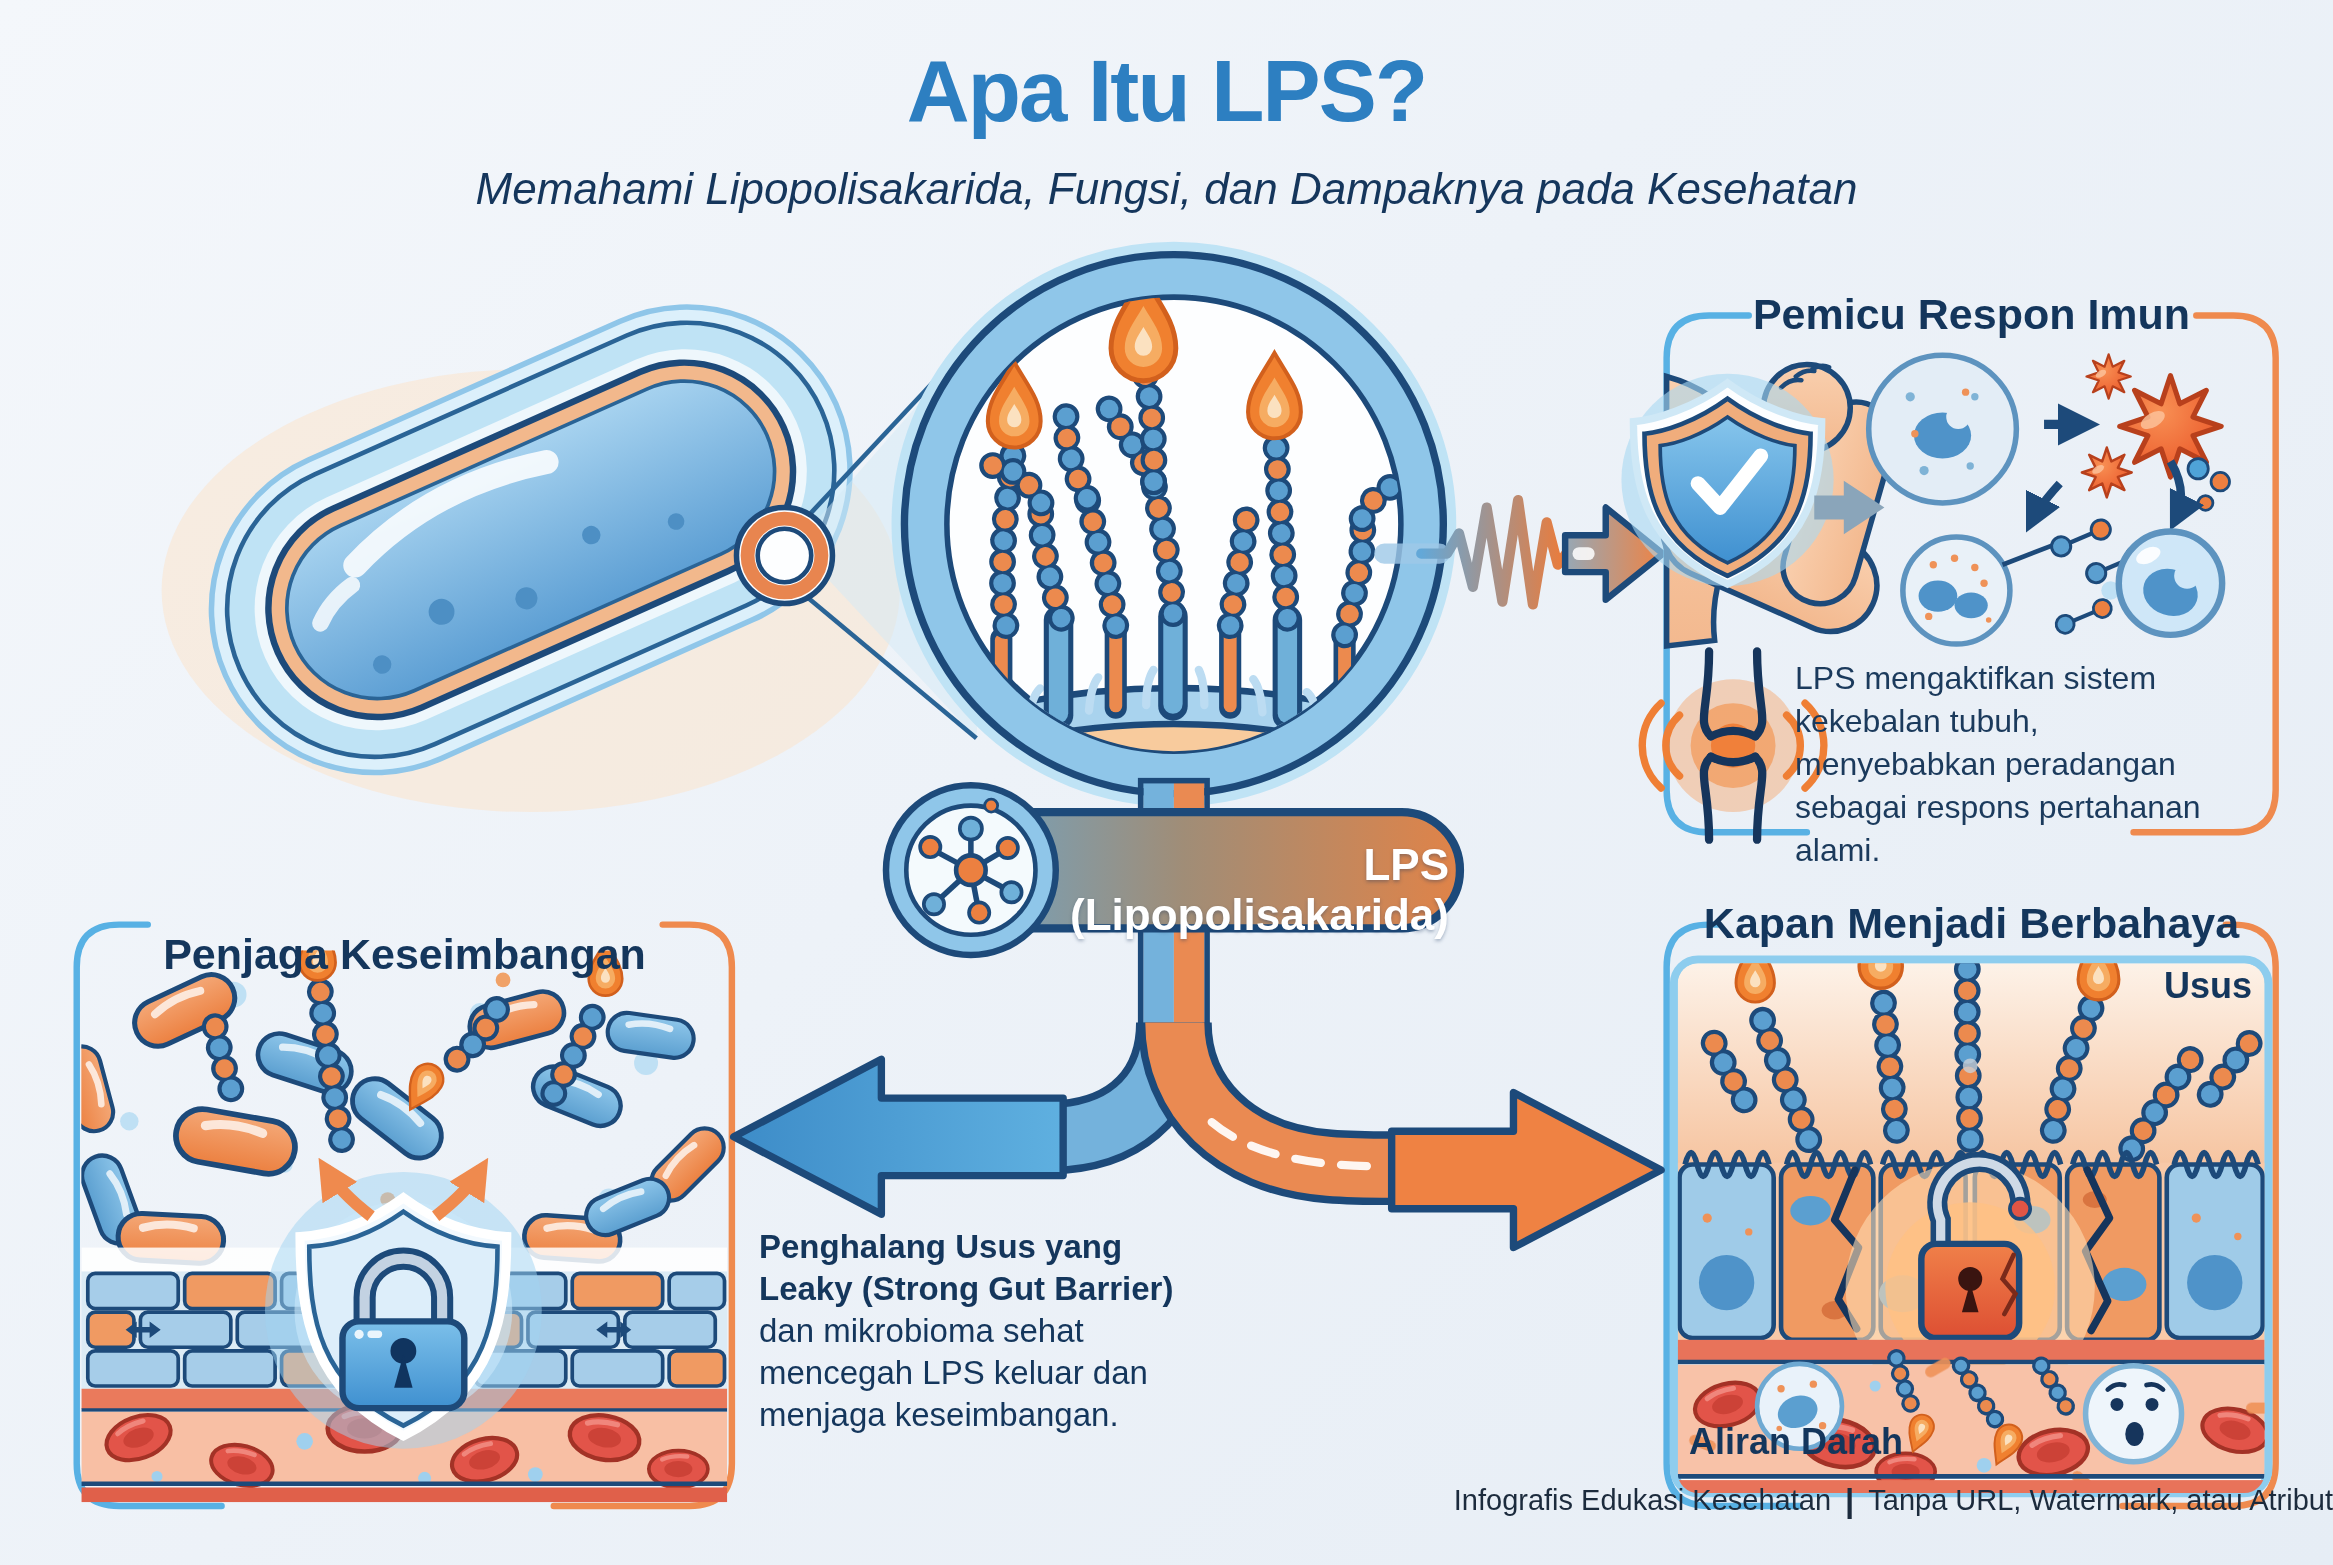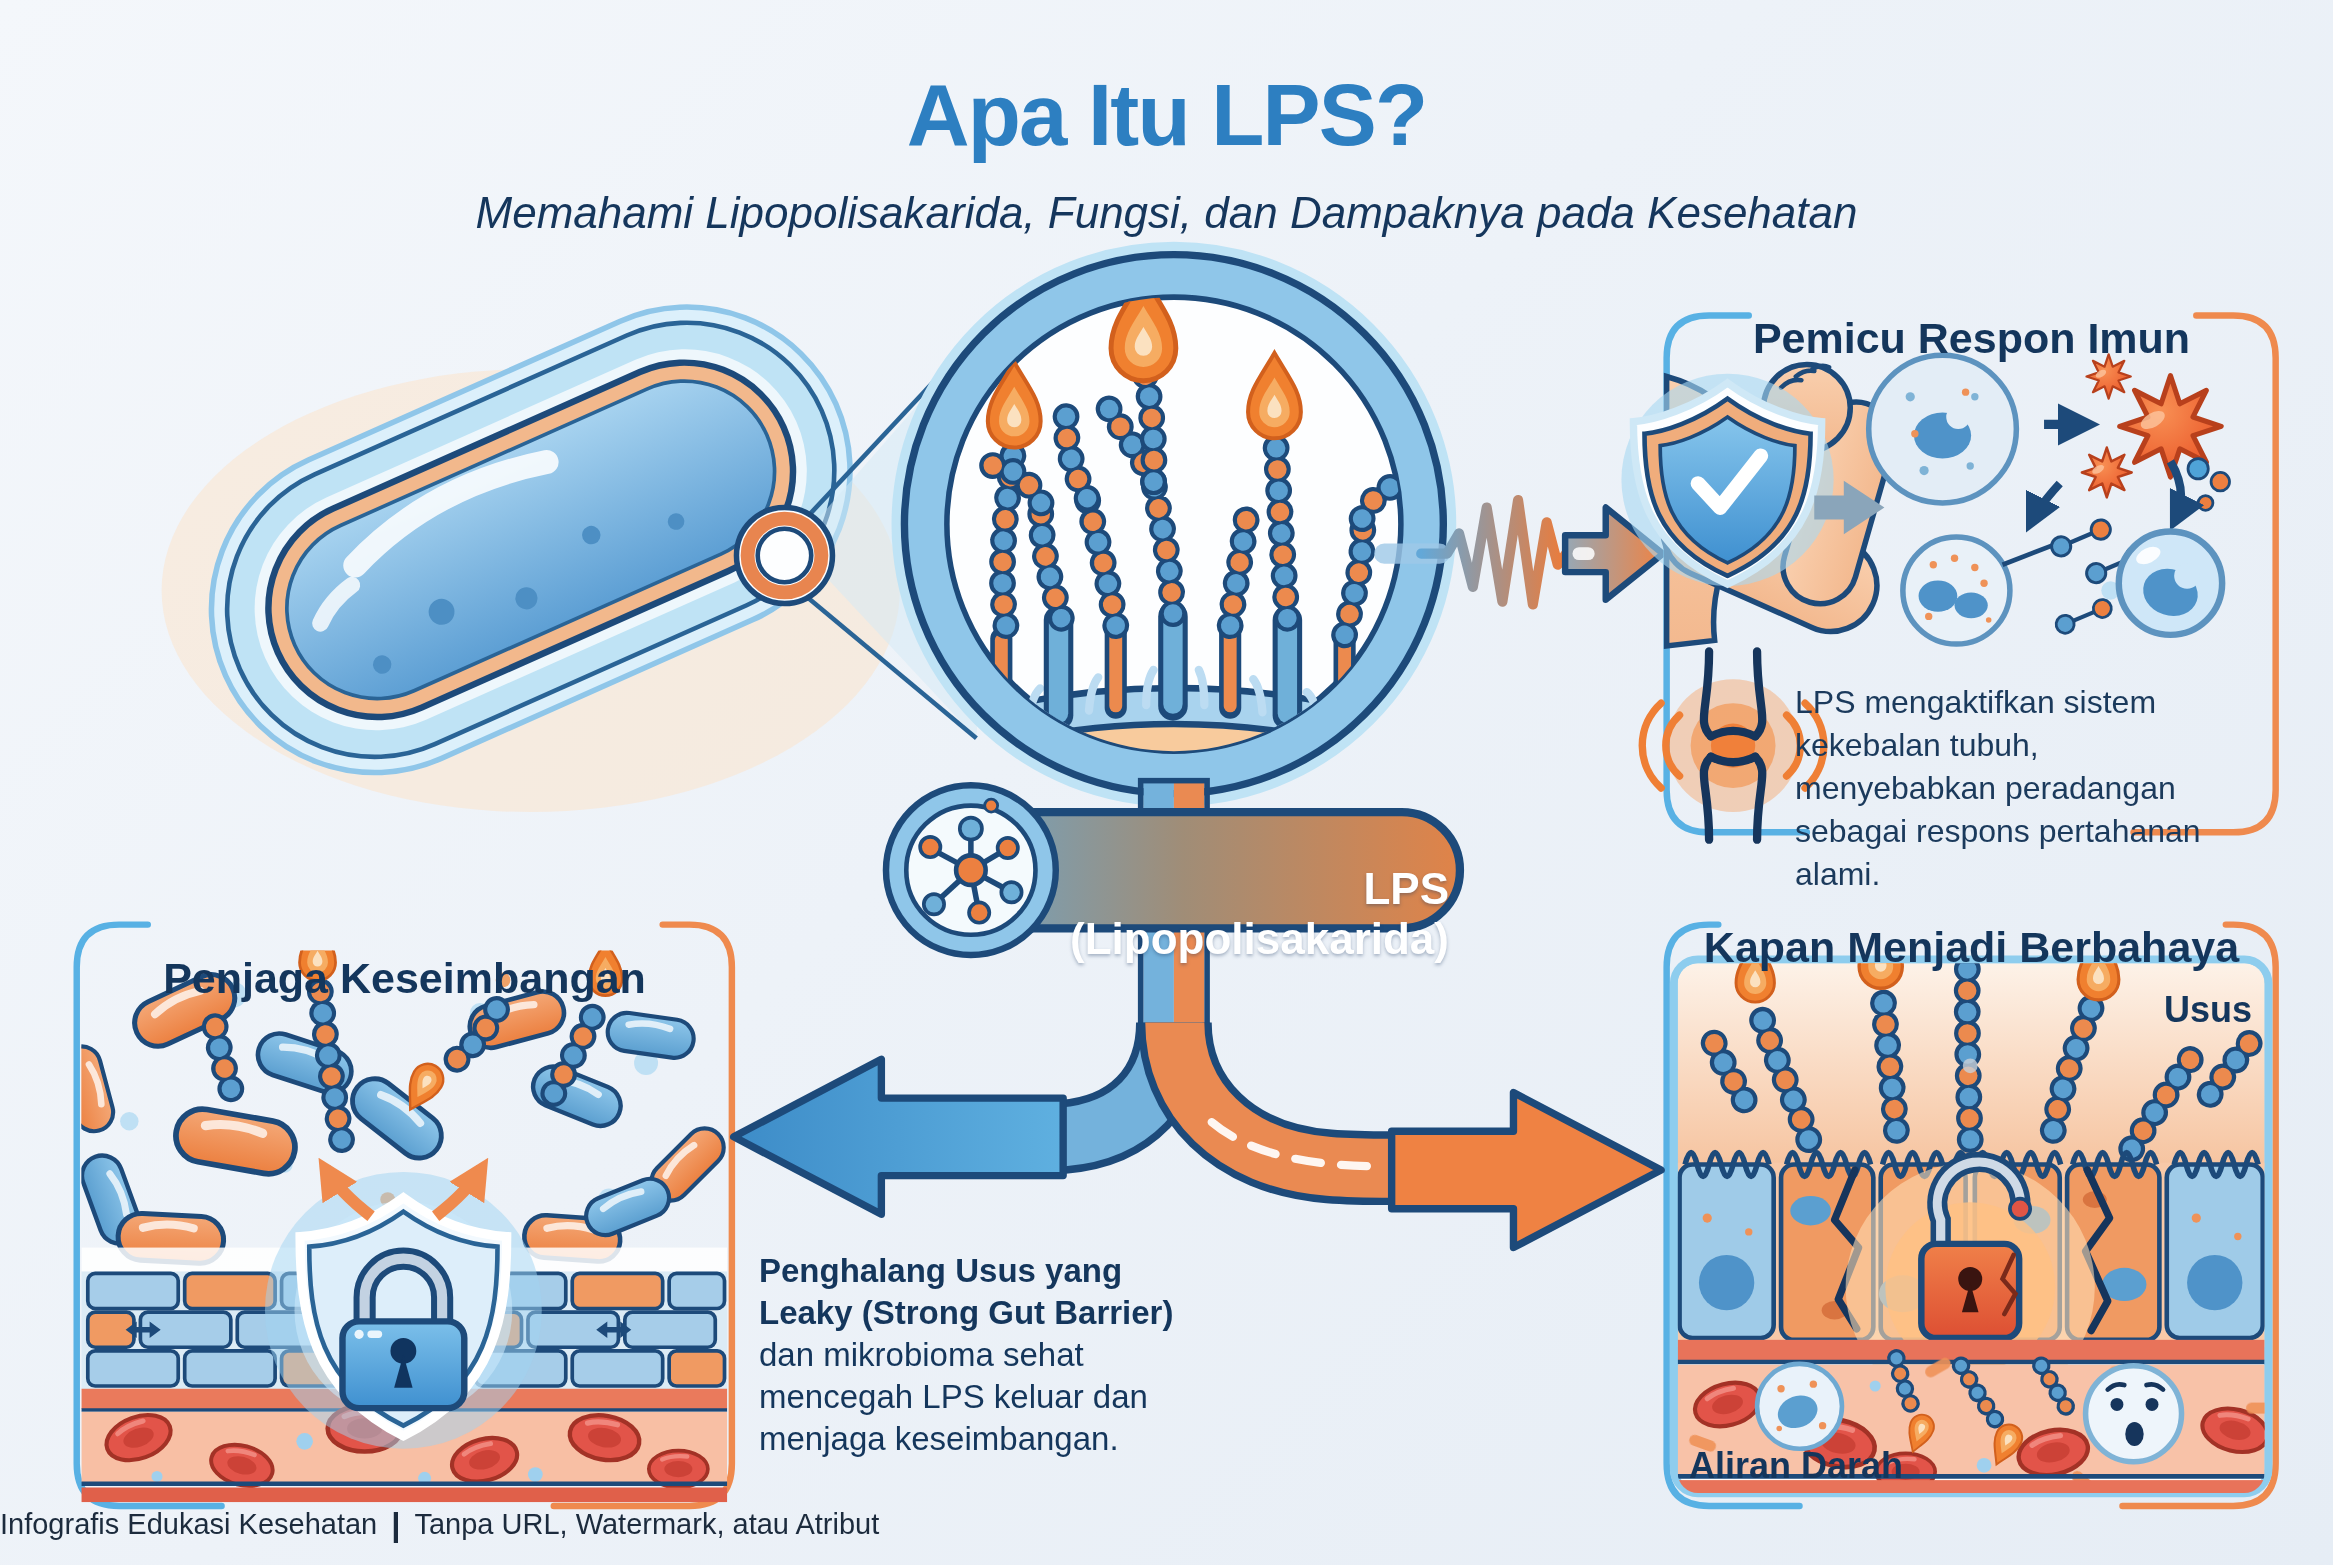--- a/index.html
+++ b/index.html
@@ -1,38 +1,38 @@
 <!DOCTYPE html>
 <html style="font-size:14.8px"><head>
 <meta charset="utf-8">
 <style>
   html,body{margin:0;padding:0;background:#dfe6ee;}
   #canvas{position:relative;width:2333px;height:1565px;overflow:hidden;
     background:linear-gradient(135deg,#f4f7fb 0%,#edf2f8 45%,#e6edf5 100%);
     font-family:"Liberation Sans", sans-serif;color:#14365c;}
   svg{position:absolute;left:0;top:0;}
-  .t{position:absolute;z-index:5;margin-top:24px;}
+  .t{position:absolute;z-index:5;}
   #page-title{left:0;right:0;top:41px;text-align:center;font-size:87px;font-weight:bold;
     color:#2d7fc1;letter-spacing:-1.8px;}
   #page-subtitle{left:0;right:0;top:164px;text-align:center;font-size:44px;color:#15365c;font-style:italic;}
   .ptitle{font-size:43px;font-weight:bold;color:#14365c;text-align:center;}
   #t-immune{left:1667px;width:609px;top:290px;}
   #t-balance{left:77px;width:655px;top:930px;}
   #t-danger{left:1667px;width:609px;top:899px;}
   #immune-body{left:1795px;top:657px;width:434px;font-size:32px;line-height:1.34;color:#1b3a5c;}
   #pill-label{left:1061px;top:840px;width:388px;text-align:right;font-size:44px;font-weight:bold;
     color:#ffffff;text-shadow:0 1.8px 3.7px rgba(25,55,95,.35);}
   .note{font-size:33px;line-height:1.27;color:#14365c;}
   .note .nb{font-weight:bold;}
   #note-left{left:759px;top:1226px;width:415px;}
   #note-right{left:1200px;top:1248px;width:420px;text-align:right;}
   .panel-label{font-size:36px;font-weight:bold;color:#14365c;}
   #usus-label{left:2067px;top:965px;width:185px;text-align:right;}
   #aliran-label{left:1689px;top:1421px;width:277px;}
-  #footer{left:0;right:0;top:1482px;text-align:left;font-size:29px;color:#1c2b3d;}
+  #footer{left:0;right:0;top:1482px;text-align:right;font-size:29px;color:#1c2b3d;}
   #footer .fsep{margin:0 14px;font-weight:bold;font-size:33px;vertical-align:-1.8px;}
   
   .chn{fill:none;stroke:#1d4a7a;stroke-width:29;stroke-linecap:round;stroke-dasharray:0.1 23;}
   .chb{fill:none;stroke:#5b9fd0;stroke-width:20;stroke-linecap:round;stroke-dasharray:0.1 46;}
   .cho{fill:none;stroke:#ec8a4e;stroke-width:20;stroke-linecap:round;stroke-dasharray:0.1 46;stroke-dashoffset:-23;}
   .chn2{fill:none;stroke:#1d4a7a;stroke-width:20;stroke-linecap:round;stroke-dasharray:0.1 17;}
   .chb2{fill:none;stroke:#5b9fd0;stroke-width:13;stroke-linecap:round;stroke-dasharray:0.1 34;}
   .cho2{fill:none;stroke:#ec8a4e;stroke-width:13;stroke-linecap:round;stroke-dasharray:0.1 34;stroke-dashoffset:-17;}
 </style>
 </head>

